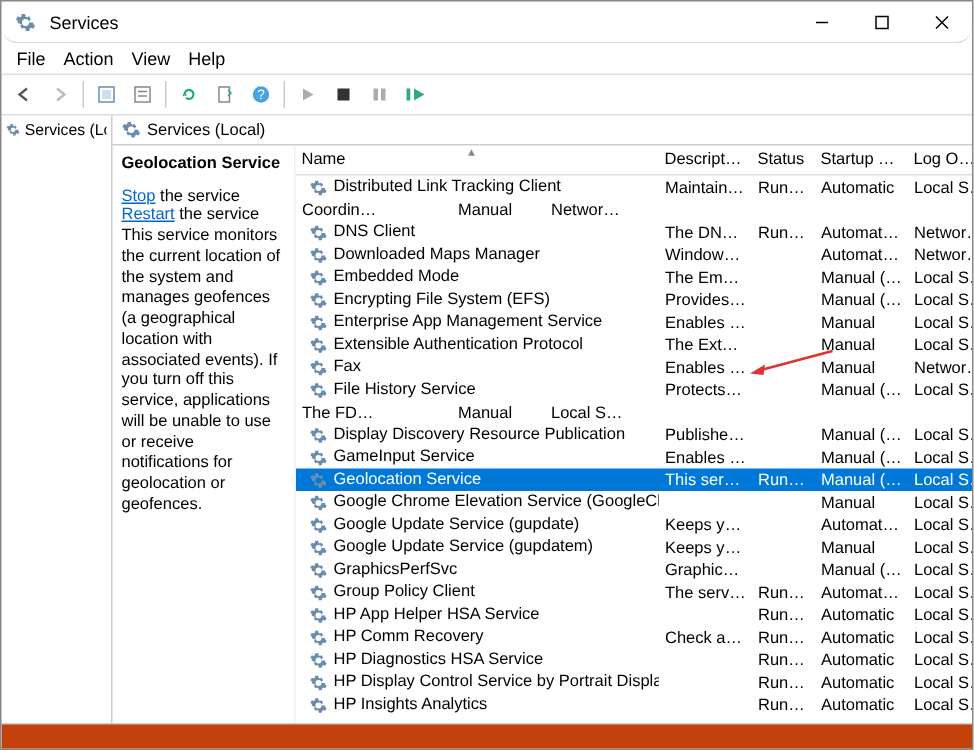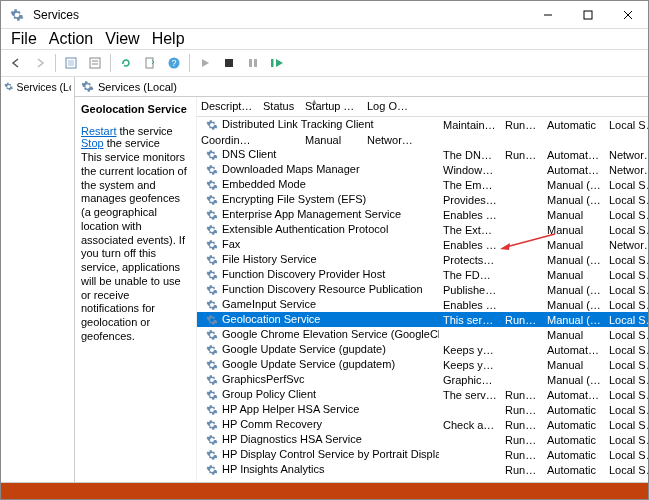--- a/index.html
+++ b/index.html
@@ -1,23 +1,23 @@
 <!DOCTYPE html>
 <html><head>
 <meta charset="utf-8">
 <style>
   * { box-sizing: border-box; margin: 0; padding: 0; font-family: "Segoe UI", Tahoma, sans-serif; }
   body { width: 649px; height: 500px; background: #fff; font-size: 11px; color: #000; overflow: hidden; border: 1px solid #888; }
-  .titlebar { height: 28px; display: flex; align-items: center; padding: 0 0 0 8px; border-bottom: 1px solid #ddd; }
+  .titlebar { height: 28px; display: flex; align-items: center; padding: 0 0 0 8px; border-bottom: 1px solid #ddd; border-radius: 11px; }
   .titlebar .title-icon { width: 16px; height: 16px; margin-right: 6px; display:flex; align-items:center; justify-content:center; }
   .titlebar .title-text { flex: 1; font-size: 12px; margin-left:2px; }
   .win-controls { display: flex; }
   .win-btn { width: 40px; height: 28px; display: flex; align-items: center; justify-content: center; font-size: 10px; }
   .menubar { height: 20px; display: flex; align-items: center; padding: 0 4px; }
-  .menubar div { padding: 2px 6px; font-size: 16px; }
+  .menubar div { padding: 2px 6px; font-size: 12px; }
   .toolbar { height: 28px; display: flex; align-items: center; padding: 0 4px; border-top: 1px solid #ddd; border-bottom: 1px solid #ddd; gap: 2px; }
   .tool-btn { width: 22px; height: 22px; display: flex; align-items: center; justify-content: center; border-radius: 2px; }
   .tool-sep { width: 1px; height: 18px; background: #ccc; margin: 0 2px; }
   .content { display: flex; height: 405px; position: relative; }
   .tree { width: 74px; border-right: 1px solid #ccc; padding: 2px; }
   .tree-item { display:flex; align-items:center; gap:3px; padding: 1px 1px; font-size: 11px; white-space:nowrap; }
   .detail-area { flex:1; display:flex; flex-direction:column; position:relative; }
   .detail-header { padding: 3px 6px; font-size: 11px; border-bottom: 1px solid #ccc; display:flex; align-items:center; gap:4px; }
   .detail-body { flex:1; display:flex; overflow:hidden; }
   .side-panel { width: 122px; padding: 6px 6px; font-size: 11px; overflow:hidden; border-right:1px solid #eee; }
@@ -173,27 +173,28 @@
       <svg class="gear" width="13" height="13" viewBox="0 0 24 24">
           <path d="M12 8a4 4 0 1 0 .001 8.001A4 4 0 0 0 12 8zm9 4c0 .66-.07 1.3-.2 1.93l2.1 1.64-2 3.46-2.48-1a8.9 8.9 0 0 1-1.67.97l-.38 2.65h-4l-.38-2.65a8.9 8.9 0 0 1-1.67-.97l-2.48 1-2-3.46 2.1-1.64A9.2 9.2 0 0 1 3 12c0-.66.07-1.3.2-1.93l-2.1-1.64 2-3.46 2.48 1c.52-.39 1.08-.72 1.67-.97L7.63 2.35h4l.38 2.65c.59.25 1.15.58 1.67.97l2.48-1 2 3.46-2.1 1.64c.13.63.2 1.27.2 1.93z"></path>
         </svg>
       <span>Services (Local)</span>
     </div>
 
     <div class="detail-body">
 
       <div class="side-panel">
         <div class="sp-heading">Geolocation Service</div>
+        <div><span class="link"><u>Stop</u></span><span> the service</span></div>
         <div><span class="link"><u>Restart</u></span><span> the service</span></div>
-        <div><span class="link"><u>Stop</u></span><span> the service</span></div>
         <div class="sp-desc">This service monitors the current location of the system and manages geofences (a geographical location with associated events). If you turn off this service, applications will be unable to use or receive notifications for geolocation or geofences.</div>
       </div>
 
       <div class="listwrap">
         <div class="list-header" style="position:relative;">
+          <div class="col name">Name</div>
           <div class="col desc">Description</div>
           <div class="col status">Status</div>
           <div class="col startup">Startup Type</div>
           <div class="col logon">Log On As</div>
           <span class="sort-indicator" style="left:115px;">▴</span>
         </div>
 
         <svg class="arrow-callout" viewBox="0 0 58 18">
           <line x1="55" y1="2" x2="6" y2="15" stroke="#d33" stroke-width="1.6"></line>
           <polygon points="0,17 10,11 9,18" fill="#d33"></polygon>
@@ -325,41 +326,33 @@
                   </svg>
                 </span>
                 <span>File History Service</span>
               </div>
               <div class="col desc">Protects use...</div>
               <div class="col status"></div>
               <div class="col startup">Manual (Trig...</div>
               <div class="col logon">Local Syste...</div>
             </div>
             <div class="row">
-              <div class="col name">
-                <span class="service-icon">
-                  <svg class="gear" width="12" height="12" viewBox="0 0 24 24">
-                    <path d="M12 8a4 4 0 1 0 .001 8.001A4 4 0 0 0 12 8zm9 4c0 .66-.07 1.3-.2 1.93l2.1 1.64-2 3.46-2.48-1a8.9 8.9 0 0 1-1.67.97l-.38 2.65h-4l-.38-2.65a8.9 8.9 0 0 1-1.67-.97l-2.48 1-2-3.46 2.1-1.64A9.2 9.2 0 0 1 3 12c0-.66.07-1.3.2-1.93l-2.1-1.64 2-3.46 2.48 1c.52-.39 1.08-.72 1.67-.97L7.63 2.35h4l.38 2.65c.59.25 1.15.58 1.67.97l2.48-1 2 3.46-2.1 1.64c.13.63.2 1.27.2 1.93z"></path>
-                  </svg>
-                </span>
-                <span>Function Discovery Provider Host</span>
-              </div>
               <div class="col desc">The FDPHO...</div>
               <div class="col status"></div>
               <div class="col startup">Manual</div>
               <div class="col logon">Local Service</div>
             </div>
             <div class="row">
               <div class="col name">
                 <span class="service-icon">
                   <svg class="gear" width="12" height="12" viewBox="0 0 24 24">
                     <path d="M12 8a4 4 0 1 0 .001 8.001A4 4 0 0 0 12 8zm9 4c0 .66-.07 1.3-.2 1.93l2.1 1.64-2 3.46-2.48-1a8.9 8.9 0 0 1-1.67.97l-.38 2.65h-4l-.38-2.65a8.9 8.9 0 0 1-1.67-.97l-2.48 1-2-3.46 2.1-1.64A9.2 9.2 0 0 1 3 12c0-.66.07-1.3.2-1.93l-2.1-1.64 2-3.46 2.48 1c.52-.39 1.08-.72 1.67-.97L7.63 2.35h4l.38 2.65c.59.25 1.15.58 1.67.97l2.48-1 2 3.46-2.1 1.64c.13.63.2 1.27.2 1.93z"></path>
                   </svg>
                 </span>
-                <span>Function Discovery Resource Publication</span>
+                <span>Display Discovery Resource Publication</span>
               </div>
               <div class="col desc">Publishes th...</div>
               <div class="col status"></div>
               <div class="col startup">Manual (Trig...</div>
               <div class="col logon">Local Service</div>
             </div>
             <div class="row">
               <div class="col name">
                 <span class="service-icon">
                   <svg class="gear" width="12" height="12" viewBox="0 0 24 24">

